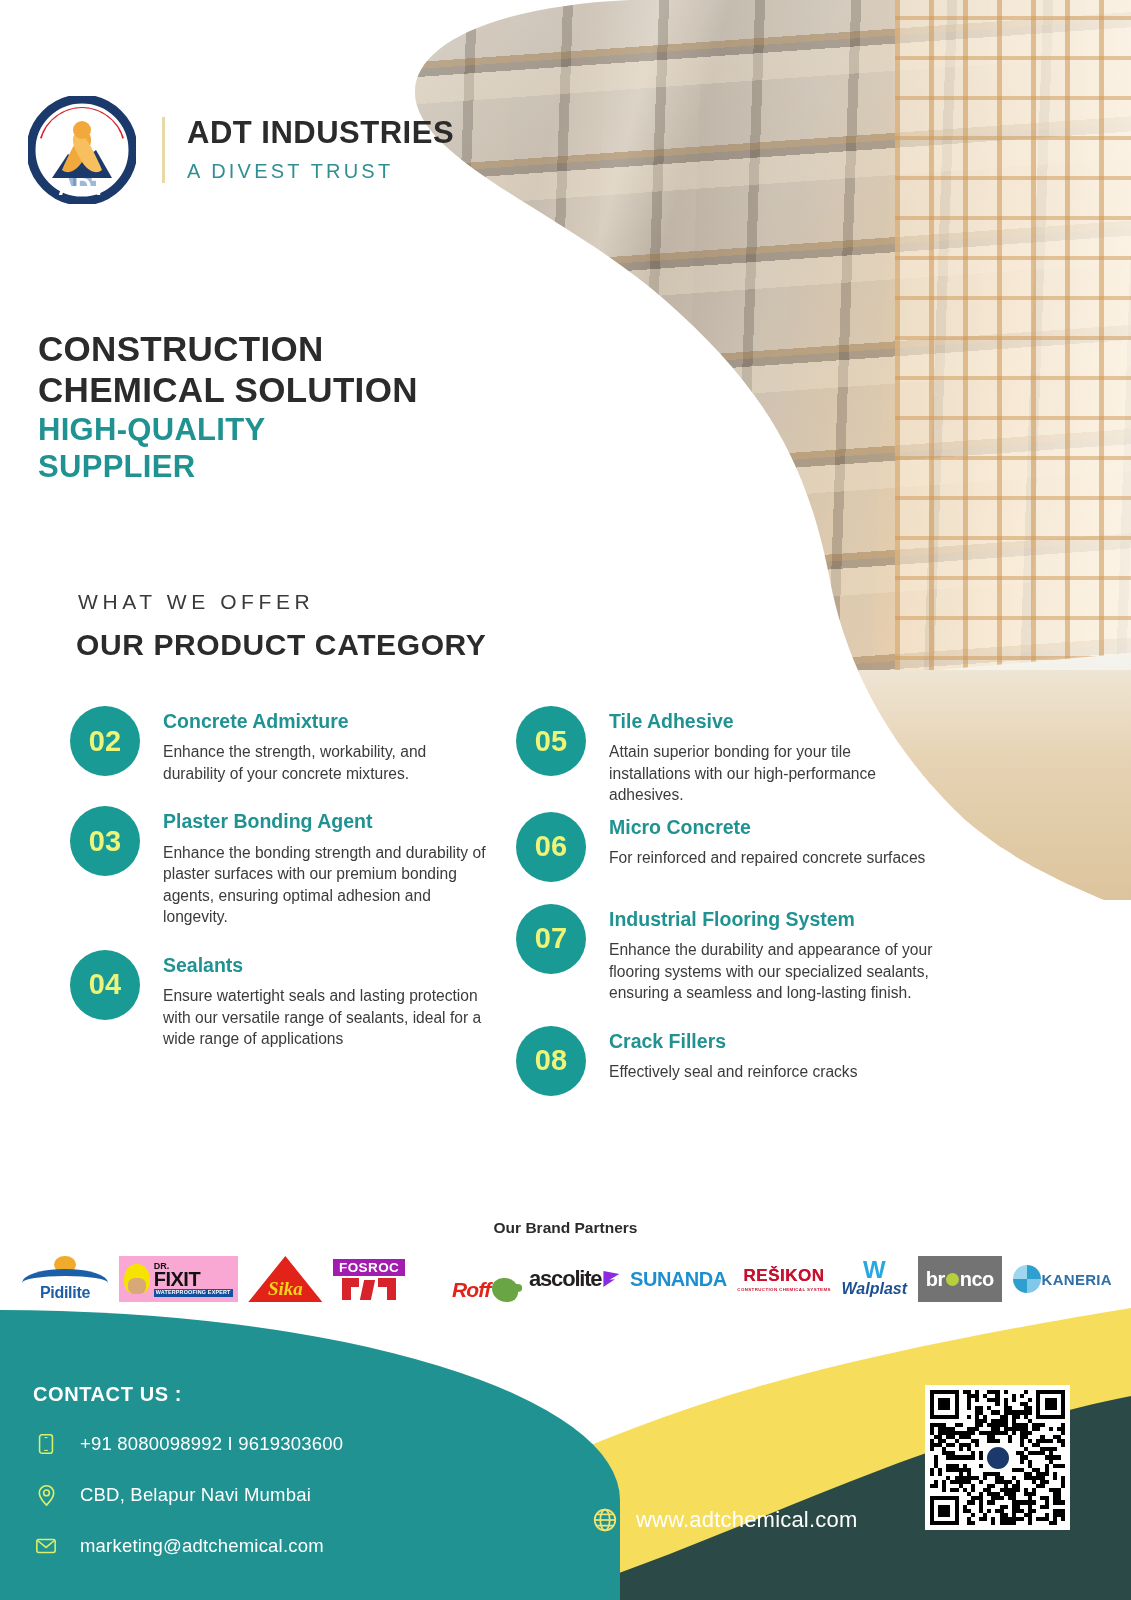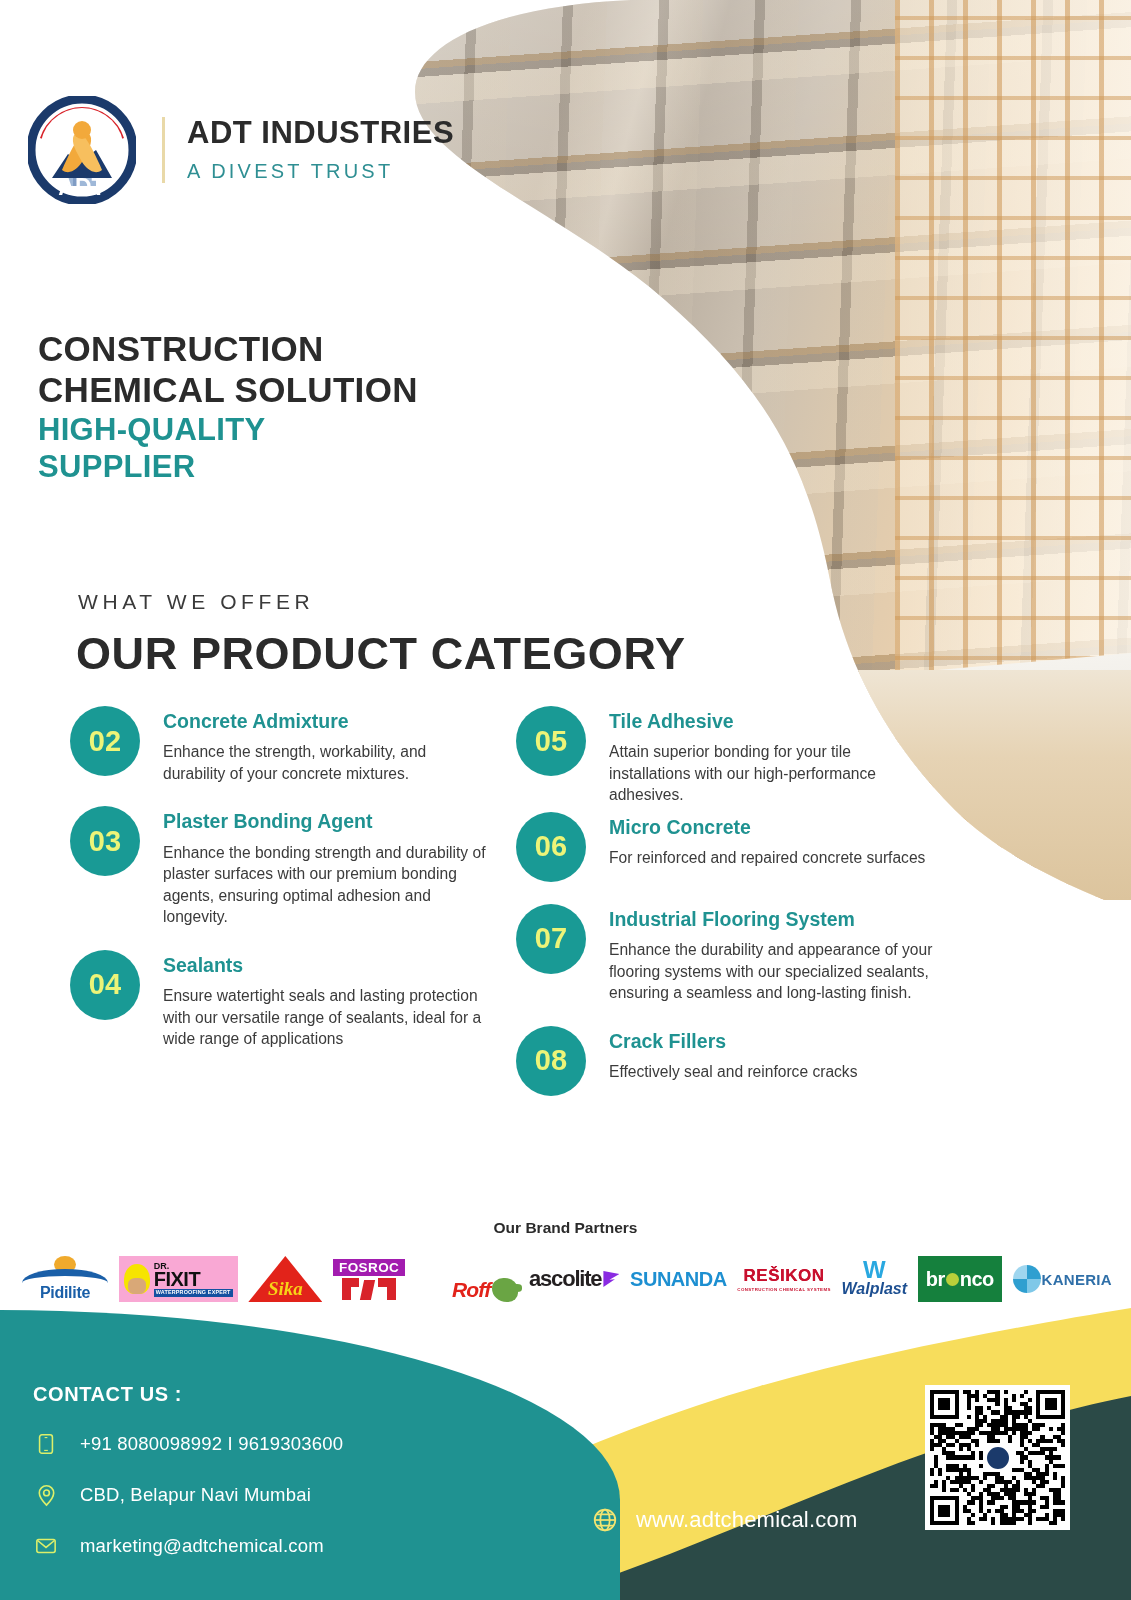--- a/index.html
+++ b/index.html
@@ -65,21 +65,21 @@
   .brand-name { font-size: 31px; font-weight: 700; letter-spacing: 0.5px; color: #2b2b2b; line-height: 1.05; }
   .brand-tag  { font-size: 20px; letter-spacing: 3.2px; color: #2f8f93; margin-top: 10px; }
 
   
   .headline { position: absolute; left: 38px; top: 328px; }
   .headline h1 { font-size: 35px; font-weight: 800; color: #2b2b2b; line-height: 1.18; letter-spacing: 0.3px; }
   .headline h2 { font-size: 31px; font-weight: 800; color: #1f9291; line-height: 1.2; letter-spacing: 0.3px; }
 
   
   .offer-kicker { position: absolute; left: 78px; top: 590px; font-size: 21px; letter-spacing: 4.6px; color: #3a3a3a; }
-  .offer-title  { position: absolute; left: 76px; top: 628px; font-size: 45px; font-weight: 800; color: #2b2b2b; letter-spacing: 0.6px; }
+  .offer-title  { position: absolute; left: 76px; top: 628px; font-size: 30px; font-weight: 800; color: #2b2b2b; letter-spacing: 0.6px; }
 
   
   .cat-col { position: absolute; width: 420px; }
   .cat-col.left  { left: 70px;  top: 706px; }
   .cat-col.right { left: 516px; top: 706px; }
   .cat-item { display: flex; align-items: flex-start; position: relative; }
   .cat-badge {
     flex: none; width: 70px; height: 70px; border-radius: 50%;
     background: #199a95; color: #edf478;
     font-size: 29px; font-weight: 800;
@@ -144,21 +144,21 @@
 
   .lg-resikon { flex-direction:column; align-items:center; gap:1px; }
   .lg-resikon .nm { font-size:17px; font-weight:800; color:#c8102e; letter-spacing:0.5px;
     text-shadow: 0 0 0 #c8102e; }
   .lg-resikon .sub { font-size:4.4px; font-weight:700; color:#c8102e; letter-spacing:0.4px; }
 
   .lg-walplast { flex-direction:column; align-items:center; gap:0px; }
   .lg-walplast .w { font-size:24px; font-weight:800; color:#29a8e0; line-height:0.8; }
   .lg-walplast .nm { font-size:16px; font-weight:800; color:#1d4f91; font-style:italic; }
 
-  .lg-bronco { background:#15803d; padding:3px 8px; display:flex; align-items:center; }
+  .lg-bronco { background:#737373; padding:3px 8px; display:flex; align-items:center; }
   .lg-bronco .nm { font-size:20px; font-weight:700; color:#ffffff; letter-spacing:-0.5px; }
   .lg-bronco .dot { display:inline-block; width:13px; height:13px; border-radius:50%; background:#b9cf3a; margin:0 1px; }
 
   .lg-kaneria { flex-direction:row; align-items:center; gap:1px; }
   .lg-kaneria .sw { width:28px; height:28px; border-radius:50%;
     background: conic-gradient(#2f9fd0 0 25%, #7fc8e8 25% 50%, #2f9fd0 50% 75%, #9fd6ef 75% 100%); }
   .lg-kaneria .nm { font-size:15px; font-weight:800; color:#2f6fa8; letter-spacing:0.3px; }
 
   
   .footer-teal {

